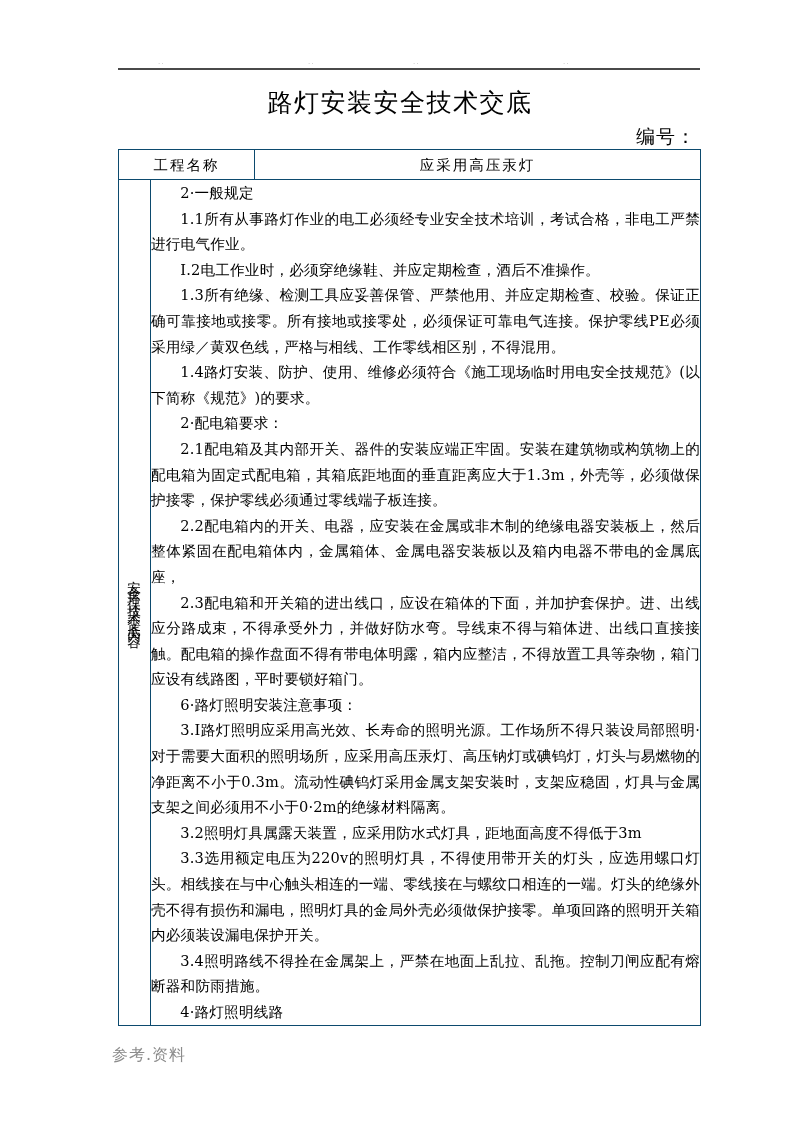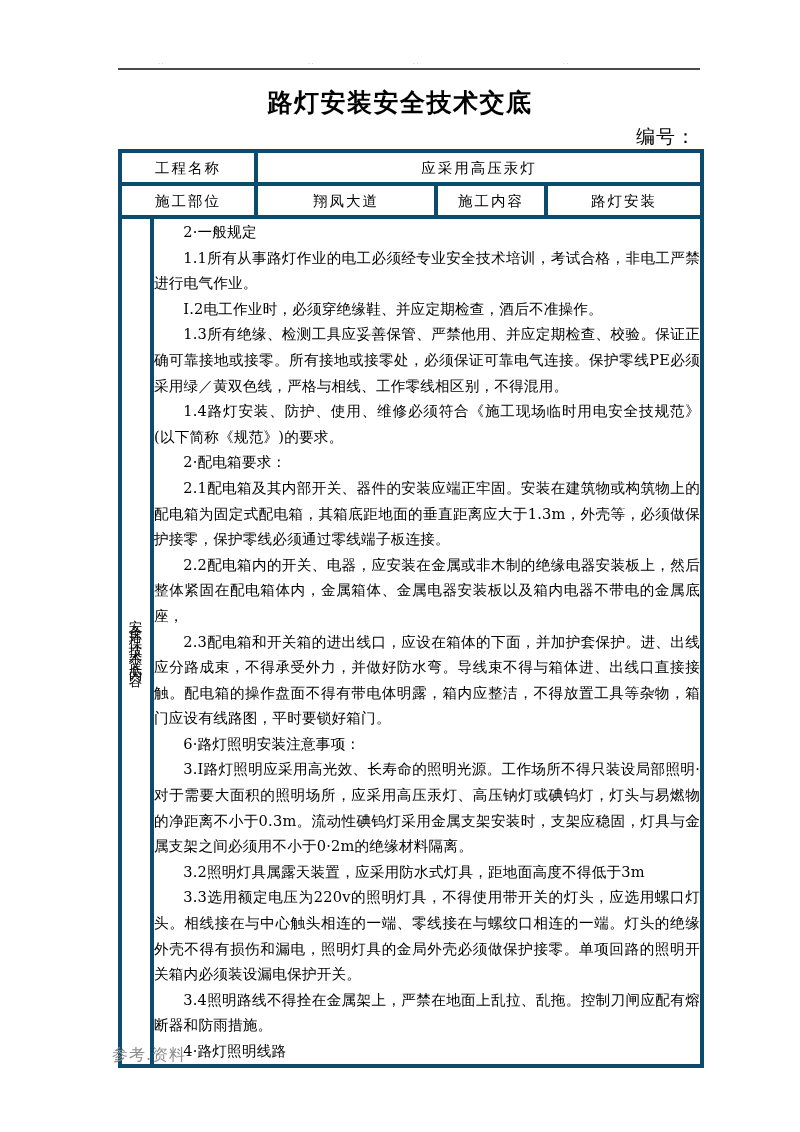--- a/index.html
+++ b/index.html
@@ -57,21 +57,21 @@
   
   .doc-title {
     position: absolute;
     left: 0;
     top: 86px;
     width: 800px;
     text-align: center;
     font-size: 25px;
     line-height: 34px;
     letter-spacing: 1.5px;
-    font-weight: 700;
+    font-weight: 400;
     font-family: "DejaVu Serif", "Liberation Serif", serif;
     white-space: nowrap;
   }
 
   
   .serial-line {
     position: absolute;
     right: 104px;
     top: 127px;
     font-size: 19px;
@@ -83,21 +83,21 @@
   
   .doc-table {
     position: absolute;
     left: 118px;
     top: 149px;
     width: 582px;
     border-collapse: collapse;
     table-layout: fixed;
   }
   .doc-table td {
-    border: 4px solid #0c4a6e;
+    border: 1px solid #0c4a6e;
     padding: 0;
     vertical-align: middle;
   }
 
   .cell-center {
     text-align: center;
     font-size: 14.5px;
     line-height: 20px;
     letter-spacing: 2px;
     height: 29px;
@@ -173,26 +173,20 @@
       <col style="width:32px">
       <col style="width:104px">
       <col style="width:180px">
       <col style="width:110px">
       <col style="width:156px">
     </colgroup>
     <tbody>
       <tr>
         <td class="cell-center" colspan="2">工程名称</td>
         <td class="cell-center" colspan="3">应采用高压汞灯</td>
-      </tr>
-      <tr>
-        <td class="cell-center" colspan="2">施工部位</td>
-        <td class="cell-center">翔凤大道</td>
-        <td class="cell-center">施工内容</td>
-        <td class="cell-center">路灯安装</td>
       </tr>
       <tr>
         <td class="side-label-cell">
           <span class="side-label">安全环保技术交底内容</span>
         </td>
         <td class="content-cell" colspan="4">
           <div class="content-body">
             <p class="para">2·一般规定</p>
             <p class="para">1.1所有从事路灯作业的电工必须经专业安全技术培训，考试合格，非电工严禁进行电气作业。</p>
             <p class="para">I.2电工作业时，必须穿绝缘鞋、并应定期检查，酒后不准操作。</p>

